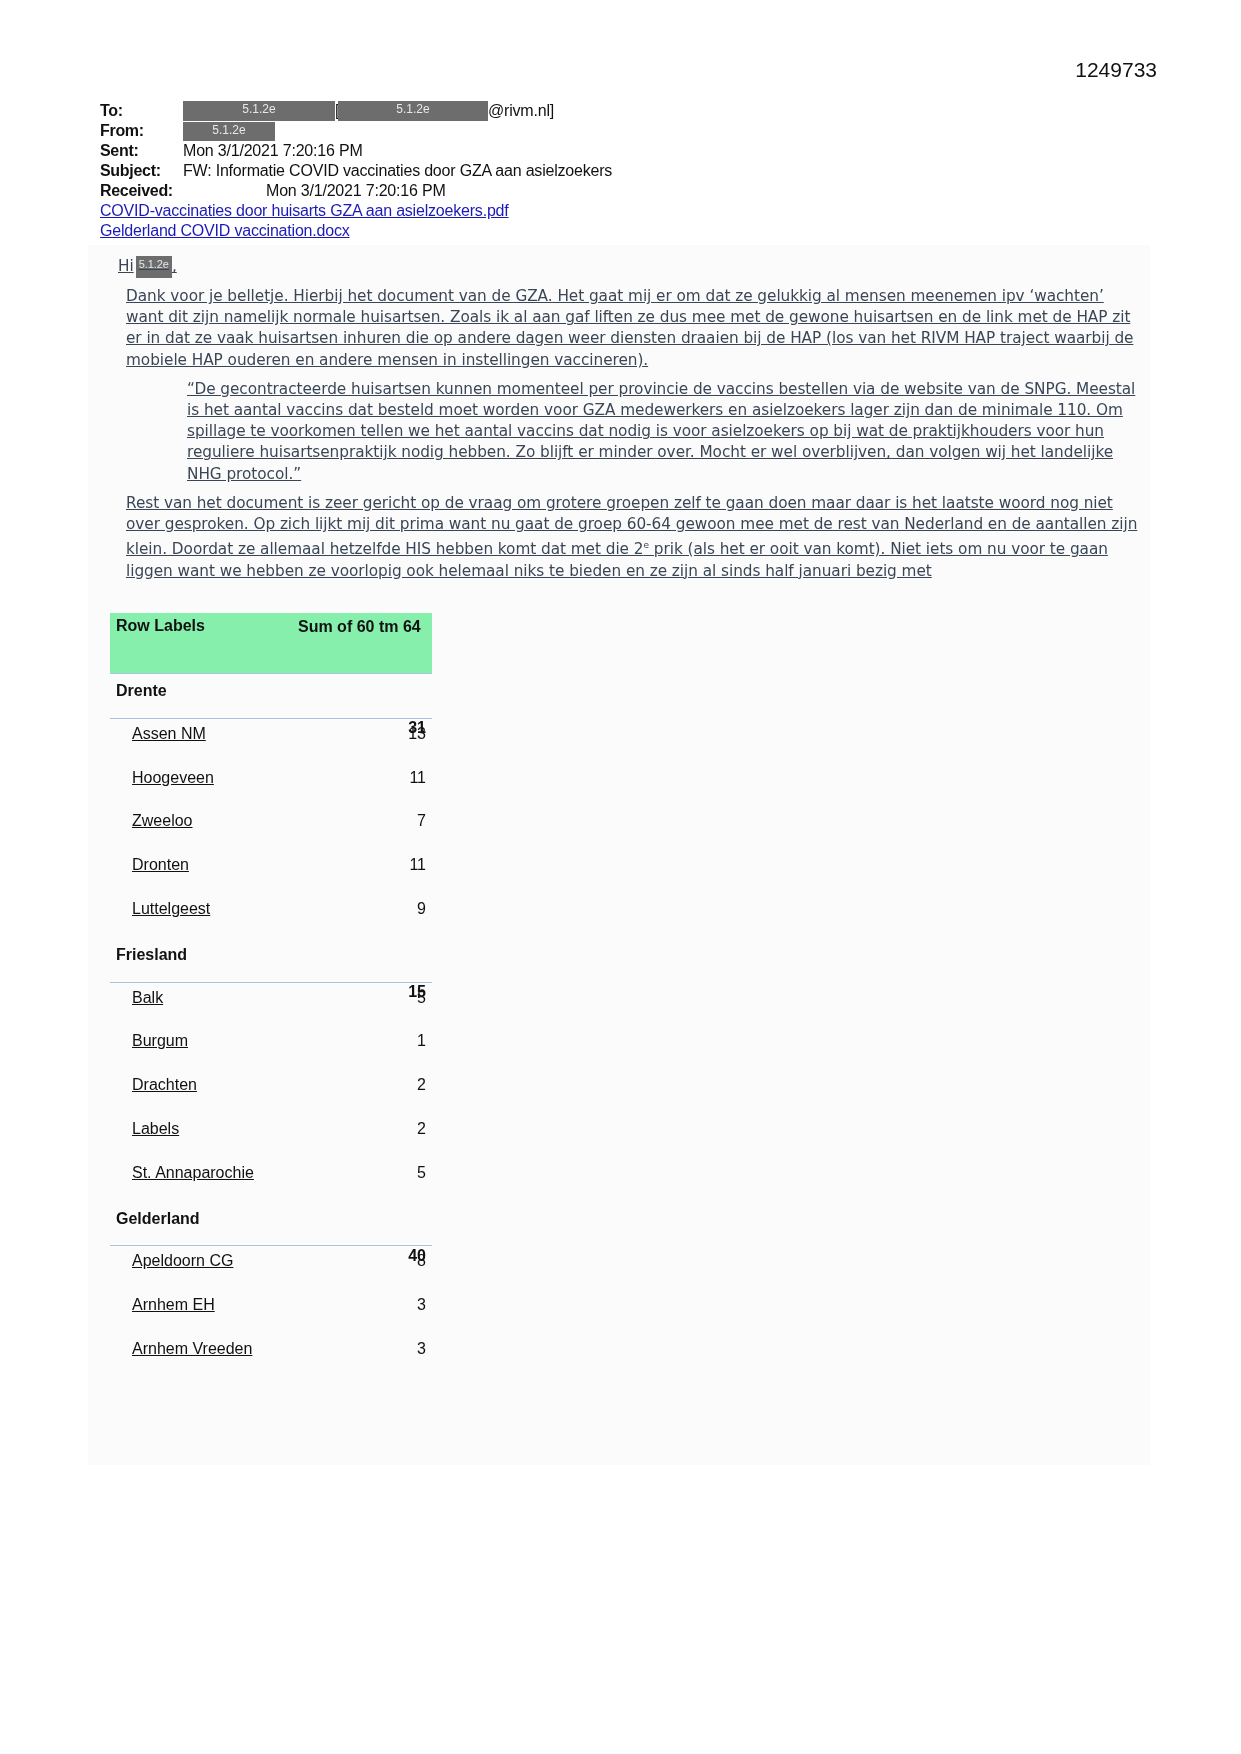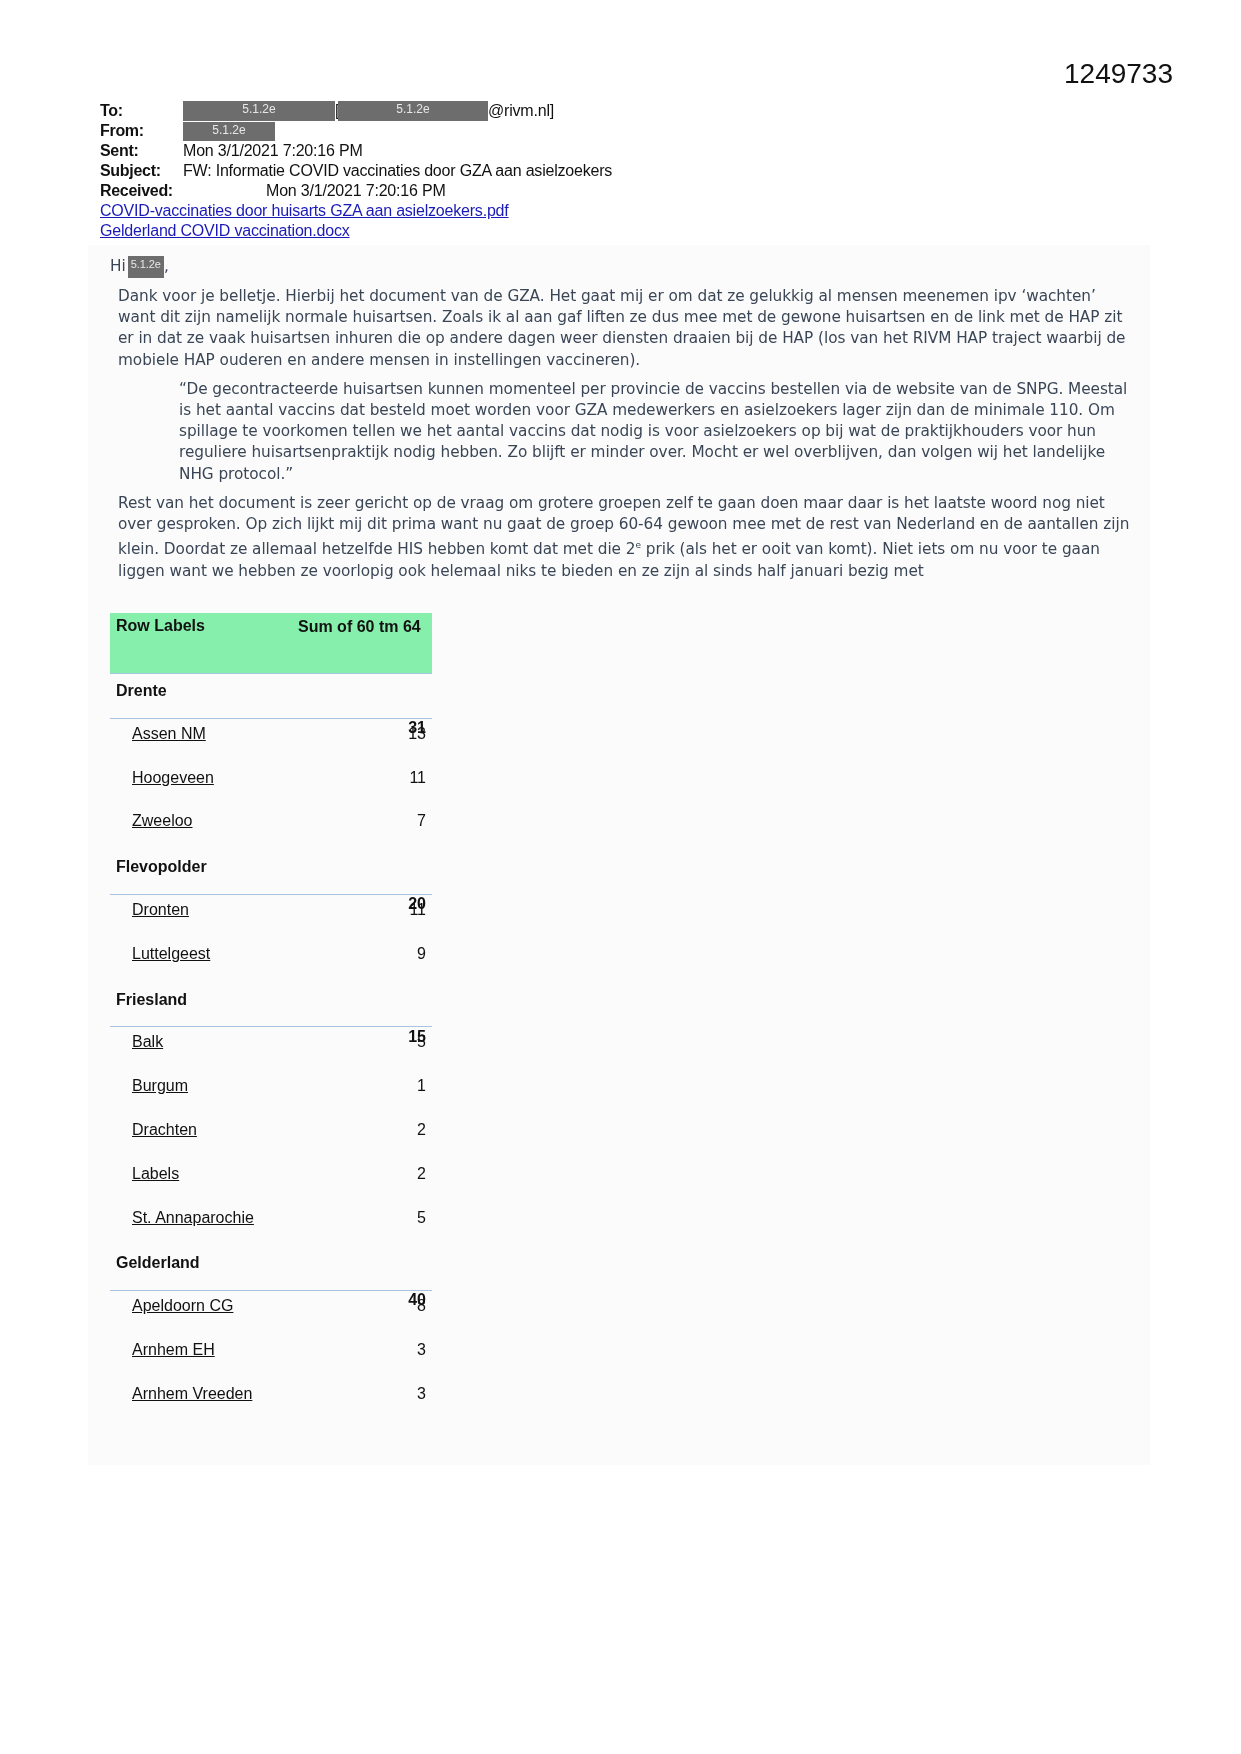--- a/index.html
+++ b/index.html
@@ -2,21 +2,21 @@
 <html><head>
   <meta charset="utf-8">
   <style>
     html, body { margin: 0; padding: 0; }
     body {
       width: 1241px; height: 1754px; background: #ffffff; position: relative;
       font-family: "Liberation Sans", sans-serif; color: #111;
       overflow: hidden;
     }
     .doc-id {
-      position: absolute; top: 58px; right: 68px; font-size: 28px; color: #111;
+      position: absolute; top: 58px; right: 84px; font-size: 21px; color: #111;
     }
     .header-block {
       position: absolute; left: 100px; top: 101px; font-size: 16px; line-height: 20px;
     }
     .hrow { display: flex; height: 20px; align-items: center; white-space: nowrap; }
     .hlabel { font-weight: bold; width: 83px; letter-spacing: -0.3px; }
     .hlabel.wide { width: 166px; }
     .hval { letter-spacing: -0.2px; }
     .redact {
       display: inline-block; background: #6d6d6d; color: #e8e8e8; font-size: 12px;
@@ -28,23 +28,23 @@
     .bracket { display: inline-block; width: 3px; }
     .attach {
       display: block; color: #1a1ab8; text-decoration: underline; font-size: 16px;
       line-height: 20px; letter-spacing: -0.2px; white-space: nowrap;
     }
     .body-panel {
       position: absolute; left: 88px; top: 245px; width: 1062px; height: 1220px;
       background: #fbfbfb;
     }
     .body-text {
-      position: absolute; left: 110px; top: 256px; width: 1030px;
+      position: absolute; left: 118px; top: 256px; width: 1030px;
       font-family: "DejaVu Sans", sans-serif; font-size: 15.3px; line-height: 21.2px;
-      color: #3a4656; letter-spacing: -0.05px;
+      color: #3a4656; letter-spacing: -0.05px; text-decoration: underline;
     }
     .body-text p { margin: 8px; }
     .greeting { display: flex; align-items: center; height: 22px; }
     .greet-redact {
       display: inline-block; background: #6d6d6d; color: #e8e8e8;
       font-family: "Liberation Sans", sans-serif; font-size: 11px;
       height: 22px; line-height: 16px; padding: 0 3px; margin-left: 2px;
       vertical-align: top;
     }
     .quote { padding-left: 61px; }
@@ -128,24 +128,20 @@
         <div class="val">13</div>
       </div>
       <div class="prow item">
         <div class="name">Hoogeveen</div>
         <div class="val">11</div>
       </div>
       <div class="prow item">
         <div class="name">Zweeloo</div>
         <div class="val">7</div>
       </div>
-      <div class="prow group">
-        <div class="name">Flevopolder</div>
-        <div class="val">20</div>
-      </div>
       <div class="prow item">
         <div class="name">Dronten</div>
         <div class="val">11</div>
       </div>
       <div class="prow item">
         <div class="name">Luttelgeest</div>
         <div class="val">9</div>
       </div>
       <div class="prow group">
         <div class="name">Friesland</div>

